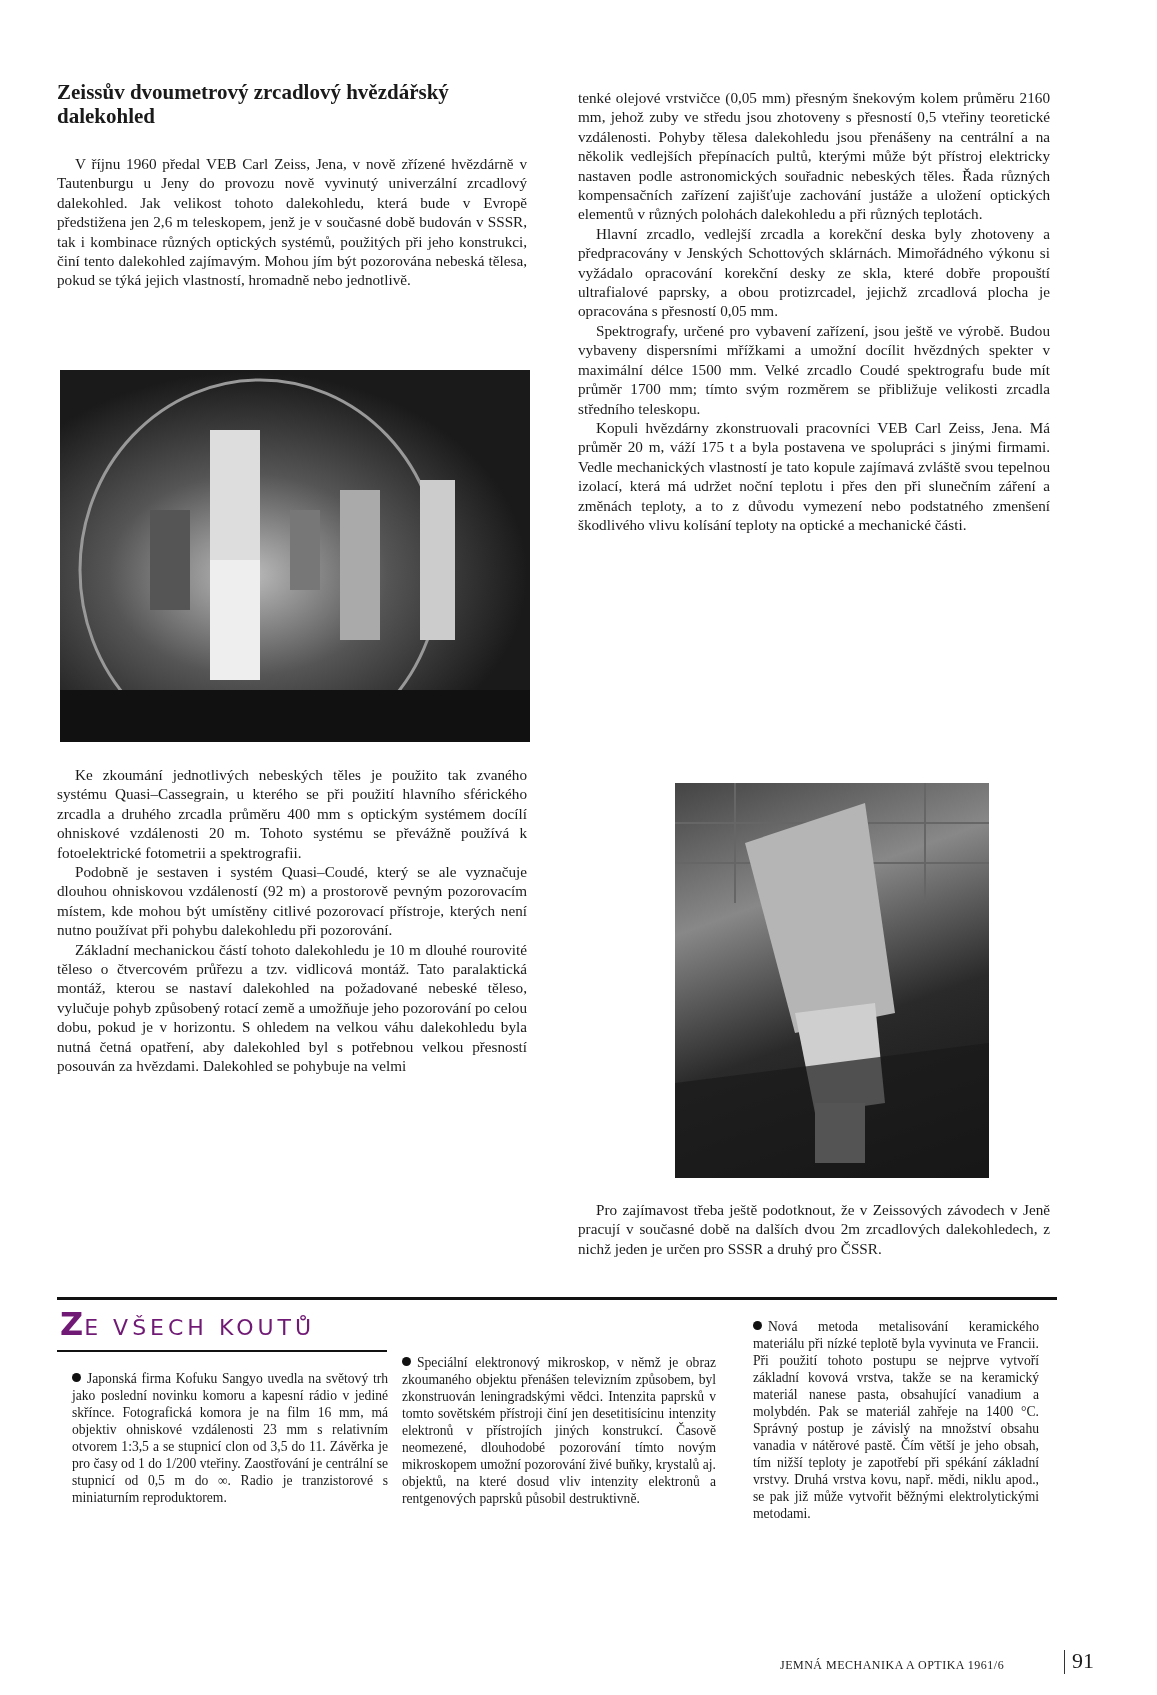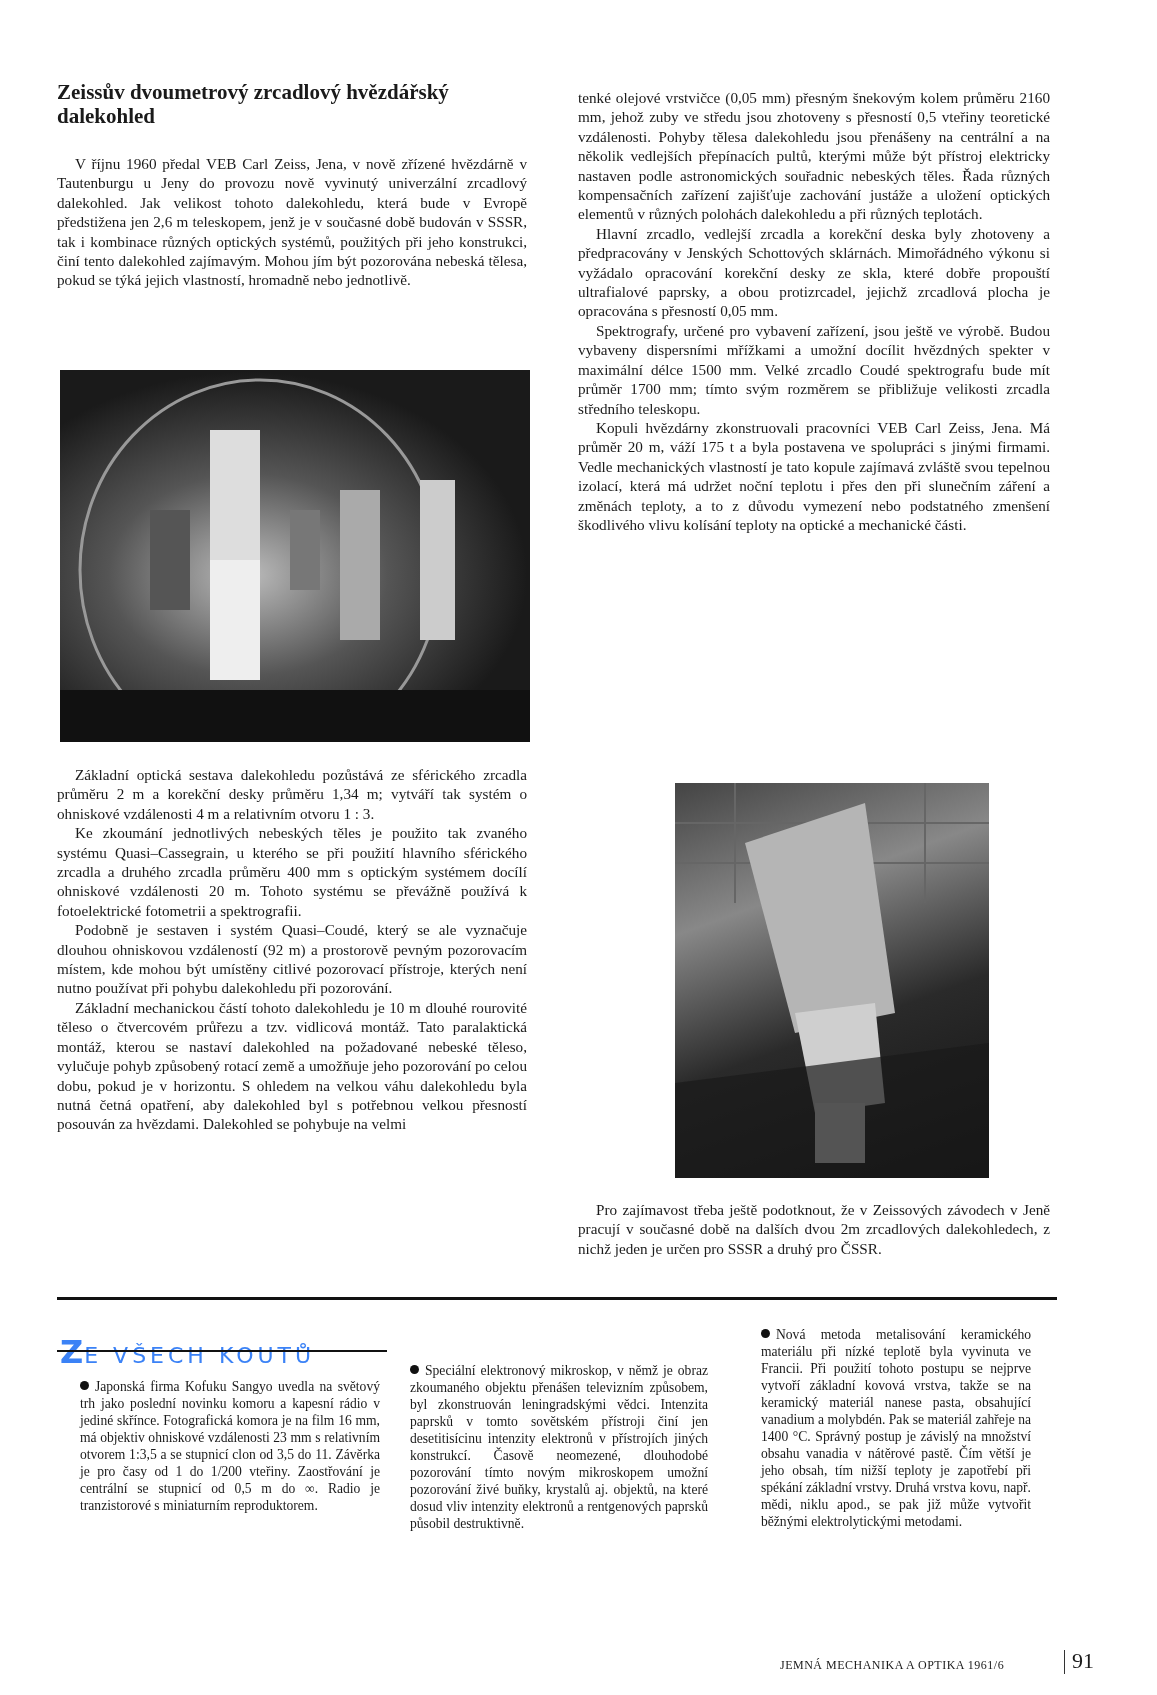--- a/index.html
+++ b/index.html
@@ -17,24 +17,24 @@
   .photo { background: #222; overflow: hidden; }
   .photo1 { left: 60px; top: 370px; width: 470px; height: 372px; background:
       radial-gradient(ellipse at 40% 55%, #bbb 0%, #555 35%, #1a1a1a 70%); }
   .photo2 { left: 675px; top: 783px; width: 314px; height: 395px; background:
       linear-gradient(160deg, #444 0%, #888 30%, #2a2a2a 60%, #111 100%); }
   .photo svg { width: 100%; height: 100%; display: block; }
   .rule { background: #111; height: 3px; }
   .rule1 { left: 57px; top: 1297px; width: 1000px; }
   .rule2 { left: 57px; top: 1350px; width: 330px; height: 2px; }
   .section-head { left: 60px; top: 1305px; font-family: "DejaVu Sans", sans-serif; font-size: 22px;
-                  letter-spacing: 4px; color: #3b82f6; margin-top: 28px; }
+                  letter-spacing: 4px; color: #701a75; }
   .section-head .big { font-size: 32px; font-weight: bold; letter-spacing: 1px; }
   .news { font-size: 13.6px; line-height: 17px; text-align: justify; }
-  .news p { margin: 8px; }
+  .news p { margin: 0; }
   .news1 { left: 72px; top: 1370px; width: 316px; }
   .news2 { left: 402px; top: 1354px; width: 314px; }
   .news3 { left: 753px; top: 1318px; width: 286px; }
   .bullet { display: inline-block; width: 9px; height: 9px; border-radius: 50%; background: #111; margin-right: 6px; vertical-align: 1px; }
   .footer { left: 780px; top: 1658px; font-size: 12px; letter-spacing: 0.5px; }
   .footer-sep { left: 1064px; top: 1650px; width: 1px; height: 24px; background: #333; }
   .page-num { left: 1072px; top: 1648px; font-size: 22px; font-weight: normal; }
 </style>
 </head>
 <body>
@@ -59,21 +59,20 @@
 </div>
 
 <div class="abs col col-right-top">
   <p class="noindent">tenké olejové vrstvičce (0,05 mm) přesným šnekovým kolem průměru 2160 mm, jehož zuby ve středu jsou zhotoveny s přesností 0,5 vteřiny teoretické vzdálenosti. Pohyby tělesa dalekohledu jsou přenášeny na centrální a na několik vedlejších přepínacích pultů, kterými může být přístroj elektricky nastaven podle astronomických souřadnic nebeských těles. Řada různých kompensačních zařízení zajišťuje zachování justáže a uložení optických elementů v různých polohách dalekohledu a při různých teplotách.</p>
   <p>Hlavní zrcadlo, vedlejší zrcadla a korekční deska byly zhotoveny a předpracovány v Jenských Schottových sklárnách. Mimořádného výkonu si vyžádalo opracování korekční desky ze skla, které dobře propouští ultrafialové paprsky, a obou protizrcadel, jejichž zrcadlová plocha je opracována s přesností 0,05 mm.</p>
   <p>Spektrografy, určené pro vybavení zařízení, jsou ještě ve výrobě. Budou vybaveny dispersními mřížkami a umožní docílit hvězdných spekter v maximální délce 1500 mm. Velké zrcadlo Coudé spektrografu bude mít průměr 1700 mm; tímto svým rozměrem se přibližuje velikosti zrcadla středního teleskopu.</p>
   <p>Kopuli hvězdárny zkonstruovali pracovníci VEB Carl Zeiss, Jena. Má průměr 20 m, váží 175 t a byla postavena ve spolupráci s jinými firmami. Vedle mechanických vlastností je tato kopule zajímavá zvláště svou tepelnou izolací, která má udržet noční teplotu i přes den při slunečním záření a změnách teploty, a to z důvodu vymezení nebo podstatného zmenšení škodlivého vlivu kolísání teploty na optické a mechanické části.</p>
 </div>
 
 <div class="abs col col-left-bottom">
-  <p>Základní optická sestava dalekohledu pozůstává ze sférického zrcadla průměru 2 m a korekční desky průměru 1,34 m; vytváří tak systém o ohniskové vzdálenosti 4 m a relativním otvoru 1 : 3.</p>
   <p>Ke zkoumání jednotlivých nebeských těles je použito tak zvaného systému Quasi–Cassegrain, u kterého se při použití hlavního sférického zrcadla a druhého zrcadla průměru 400 mm s optickým systémem docílí ohniskové vzdálenosti 20 m. Tohoto systému se převážně používá k fotoelektrické fotometrii a spektrografii.</p>
   <p>Podobně je sestaven i systém Quasi–Coudé, který se ale vyznačuje dlouhou ohniskovou vzdáleností (92 m) a prostorově pevným pozorovacím místem, kde mohou být umístěny citlivé pozorovací přístroje, kterých není nutno používat při pohybu dalekohledu při pozorování.</p>
   <p>Základní mechanickou částí tohoto dalekohledu je 10 m dlouhé rourovité těleso o čtvercovém průřezu a tzv. vidlicová montáž. Tato paralaktická montáž, kterou se nastaví dalekohled na požadované nebeské těleso, vylučuje pohyb způsobený rotací země a umožňuje jeho pozorování po celou dobu, pokud je v horizontu. S ohledem na velkou váhu dalekohledu byla nutná četná opatření, aby dalekohled byl s potřebnou velkou přesností posouván za hvězdami. Dalekohled se pohybuje na velmi</p>
 </div>
 
 <div class="abs photo photo2">
   <svg viewBox="0 0 314 395" preserveAspectRatio="none">
     <g stroke="#666" stroke-width="2">
       <line x1="0" y1="40" x2="314" y2="40"></line>
         <line x1="0" y1="80" x2="314" y2="80"></line>

